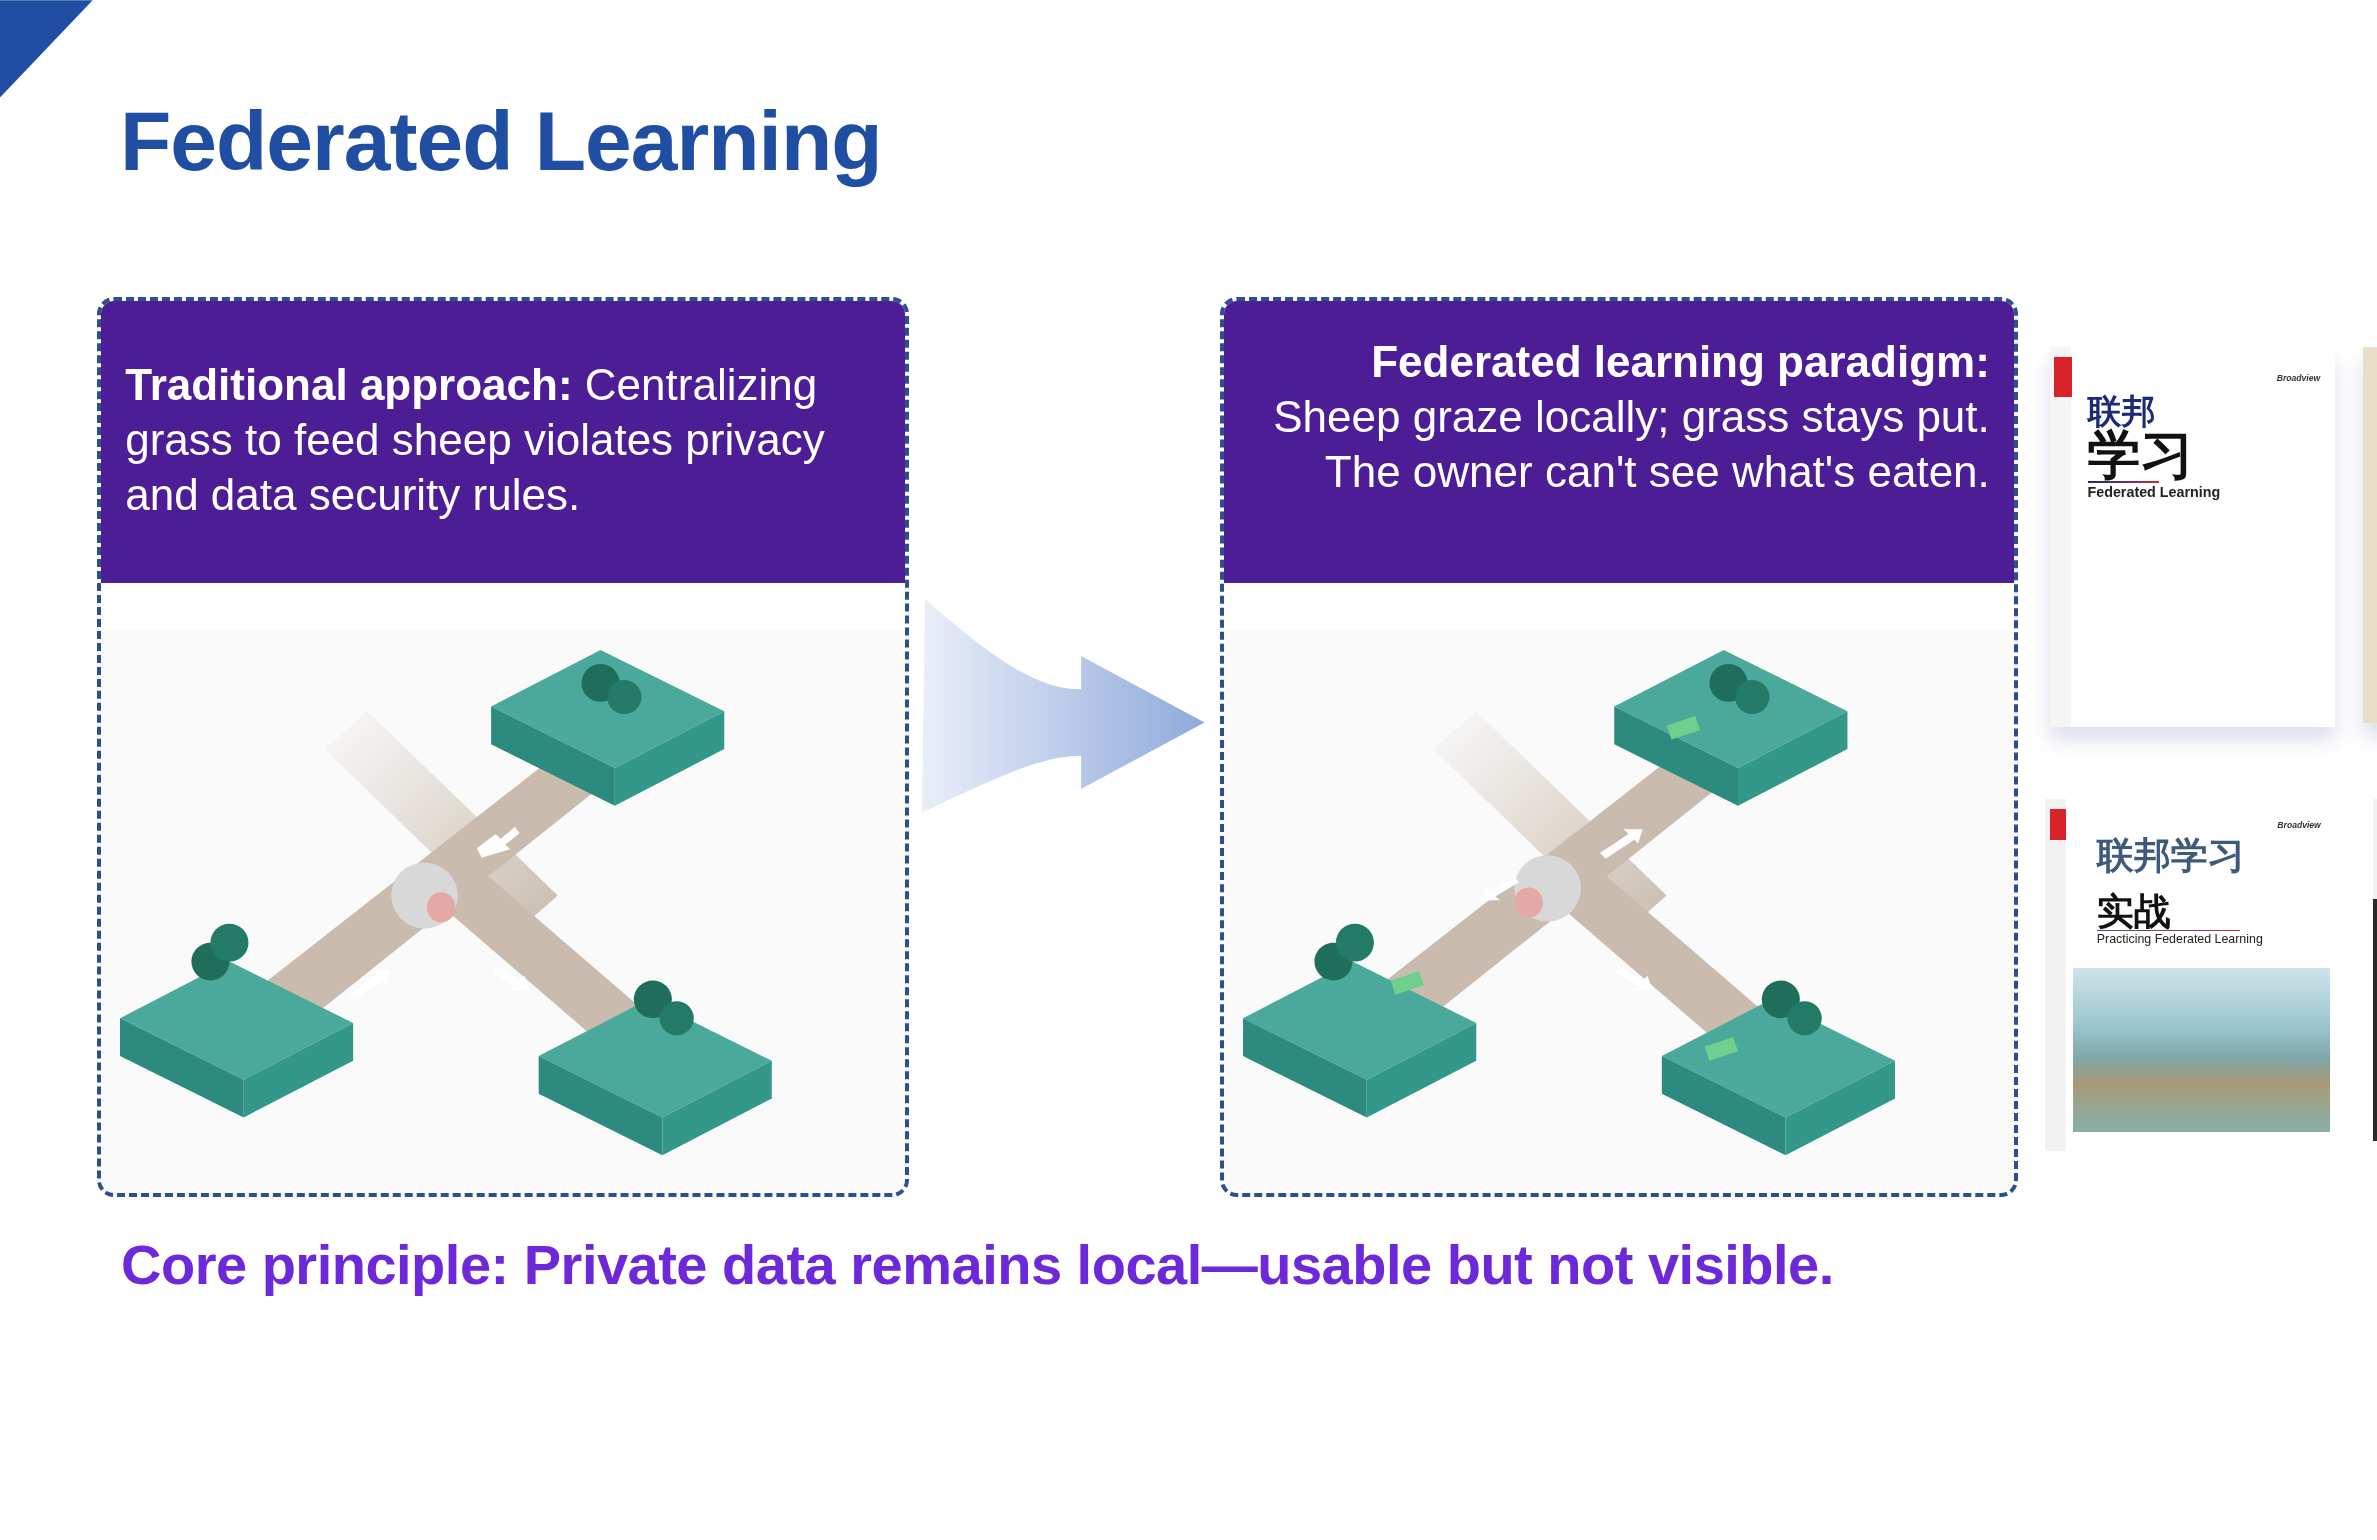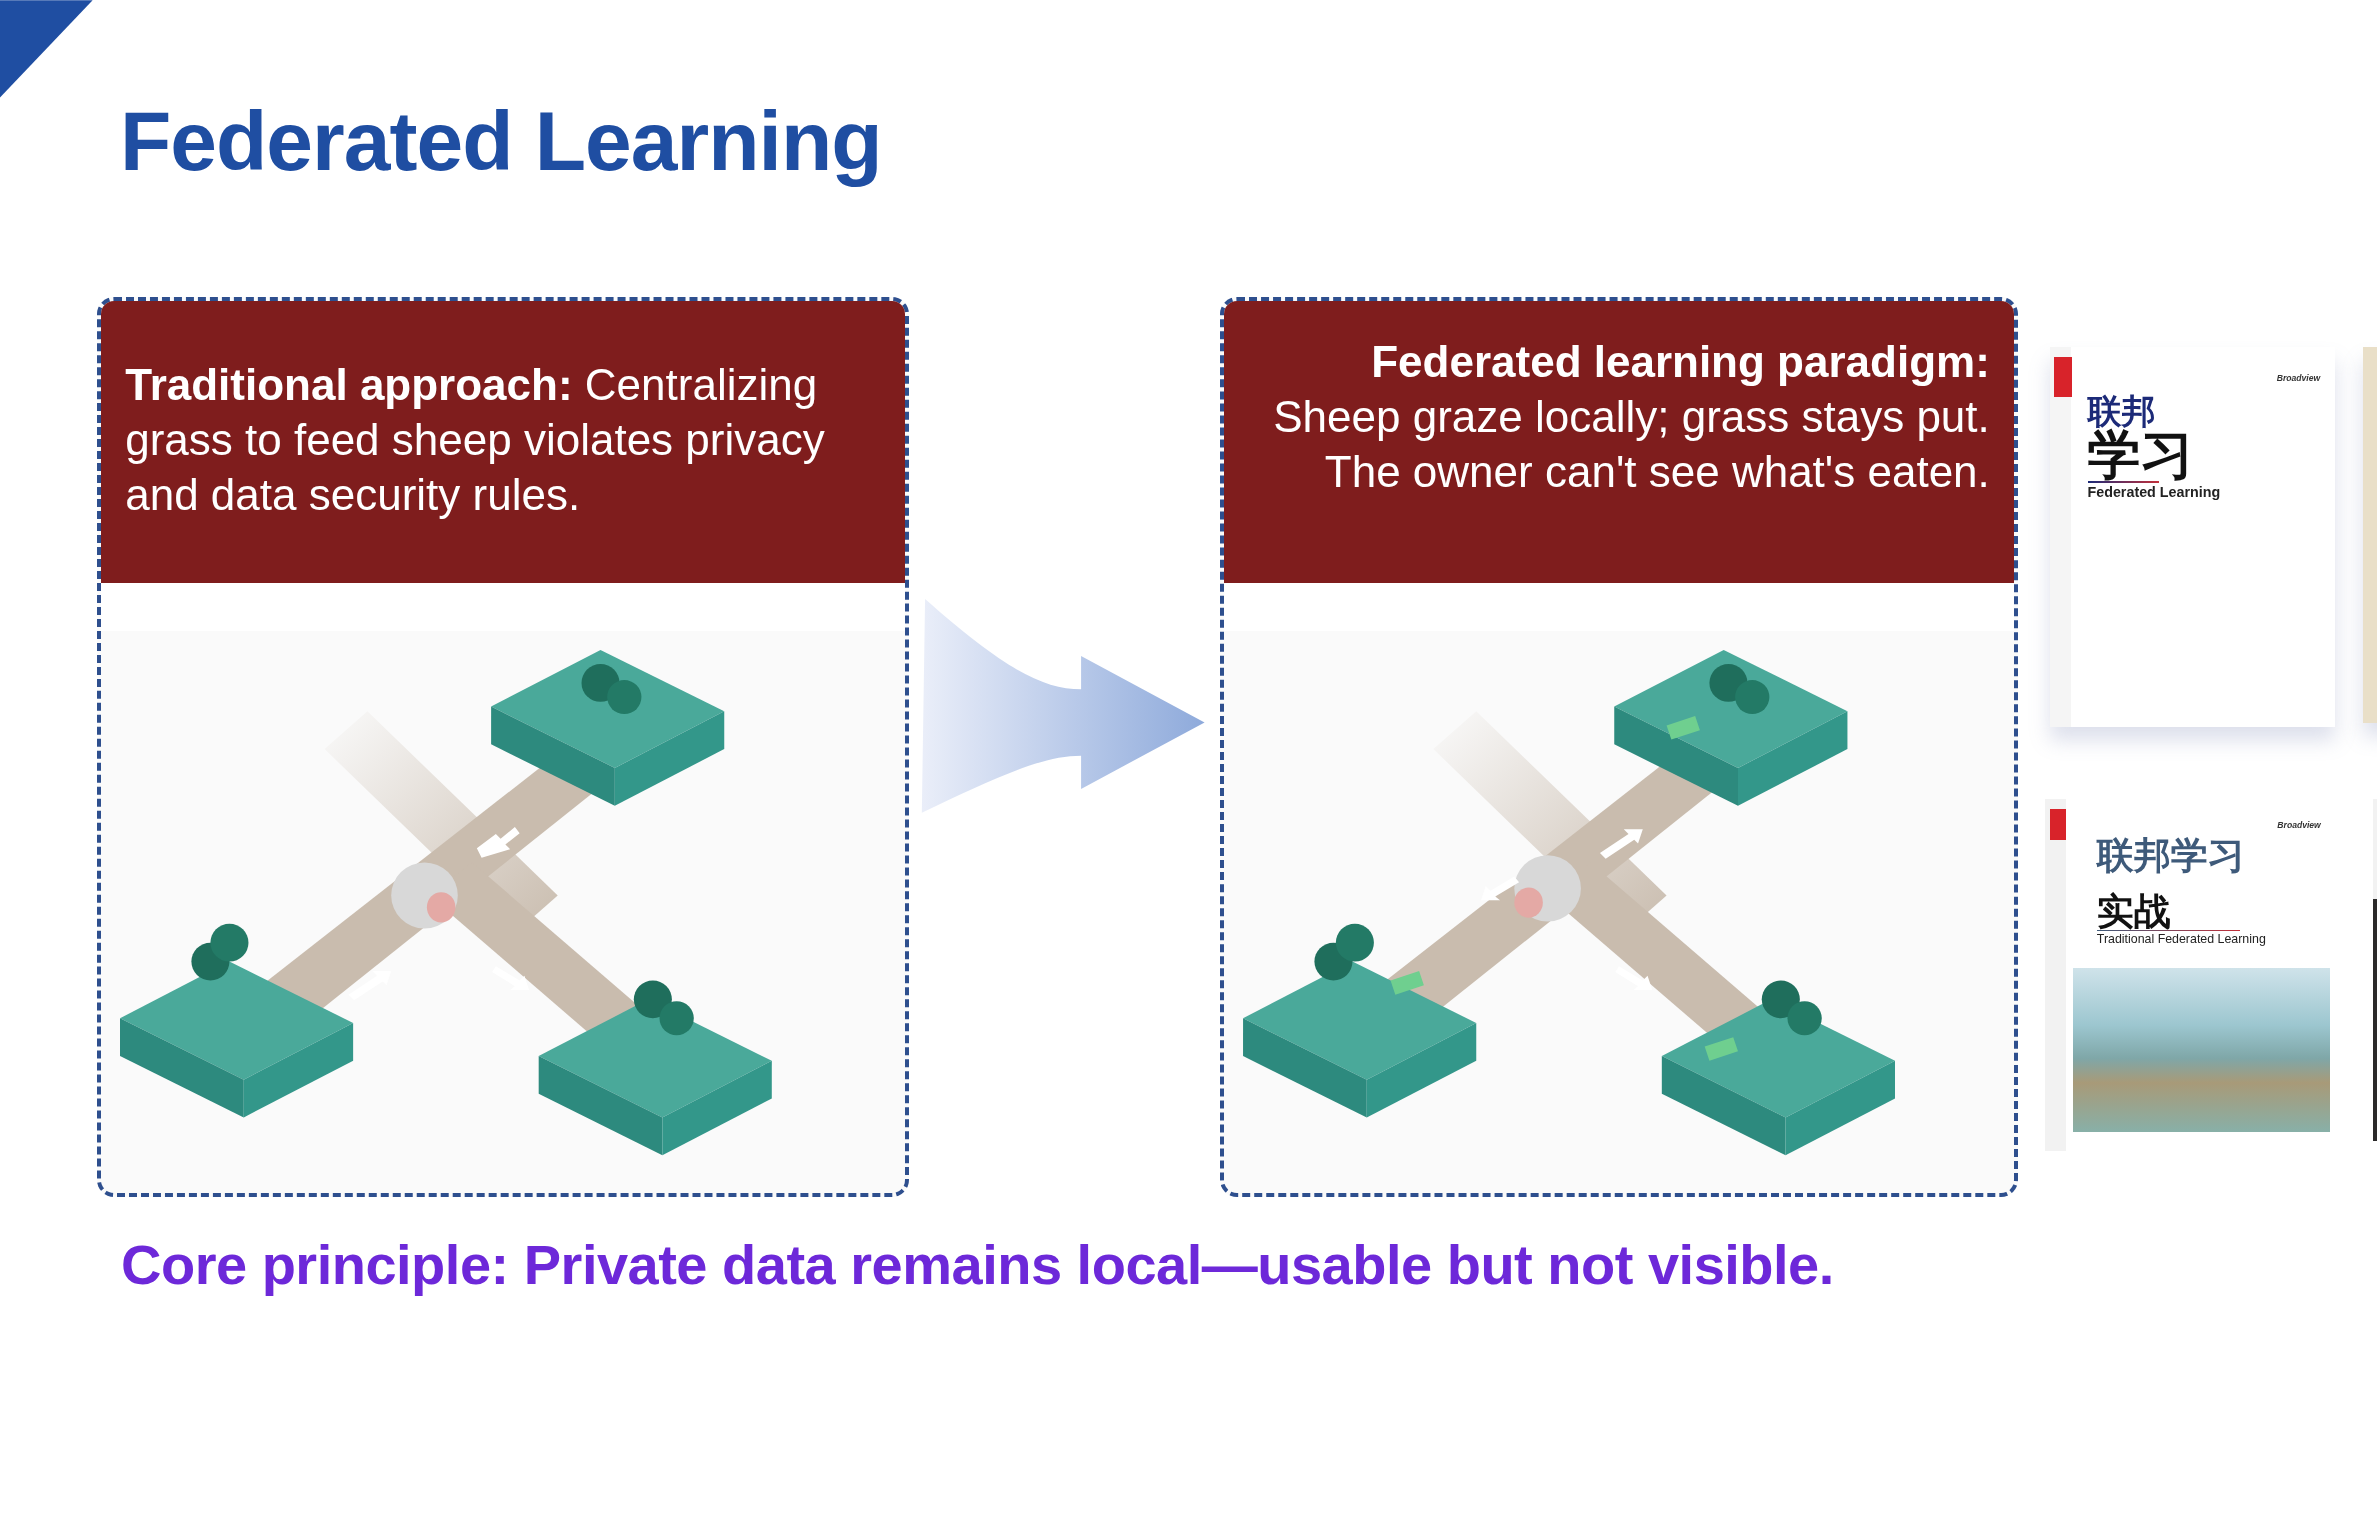--- a/index.html
+++ b/index.html
@@ -6,21 +6,21 @@
   body { width:2739px; height:1541px; position:relative; overflow:hidden;
          font-family:"Liberation Sans", "DejaVu Sans", sans-serif; }
   .corner-tl { position:absolute; left:0; top:0; width:95px; height:100px; }
   .title { position:absolute; left:120px; top:93px; font-size:84px; font-weight:700;
            color:#1f4ea2; letter-spacing:-1px; white-space:nowrap; }
 
   .panel { position:absolute; top:297px; height:900px; box-sizing:border-box;
            border:4.3px dashed #2e4f8e; border-radius:17px; background:#fafafa; overflow:hidden; }
   .panel-left { left:97px; width:812px; }
   .panel-right { left:1220px; width:798px;text-align:right; }
-  .panel-head { position:absolute; left:-4.3px; top:-4.3px; right:-4.3px; height:286px; background:#7f1d1d;
+  .panel-head { position:absolute; left:-4.3px; top:-4.3px; right:-4.3px; height:286px; background:#4c1d95;
                 box-sizing:border-box; padding:0 28.5px; display:flex; align-items:center; }
   .panel-right .panel-head { align-items:flex-start; padding-top:37px; }
   .panel-text { color:#ffffff; font-size:44px; line-height:55px; }
   .panel-text b { font-weight:700; }
   .panel-gap { position:absolute; left:0; right:0; top:282px; height:48px; background:#ffffff; }
   .scene { position:absolute; left:0; right:0; top:330px; bottom:0; }
   .scene svg { width:100%; height:100%; display:block; }
 
   .arrow { position:absolute; left:920px; top:592px; width:288px; height:223px; }
 
@@ -210,21 +210,21 @@
     
     
   </div>
   <div class="book b3">
     <div class="spine"></div>
       <div class="flag"></div>
     <span class="label pub">Broadview</span>
     <span class="label cn">联邦学习</span>
     <span class="label cn2">实战</span>
     <div class="rule"></div>
-    <span class="label en">Traditional Federated Learning</span>
+    <span class="label en">Practicing Federated Learning</span>
     <div class="art"></div>
   </div>
   <div class="book b4">
     <div class="topw"></div>
     <span class="label t">Federated Learning</span>
 
   </div>
 </div>
 
 <div class="core">Core principle: Private data remains local—usable but not visible.</div>

